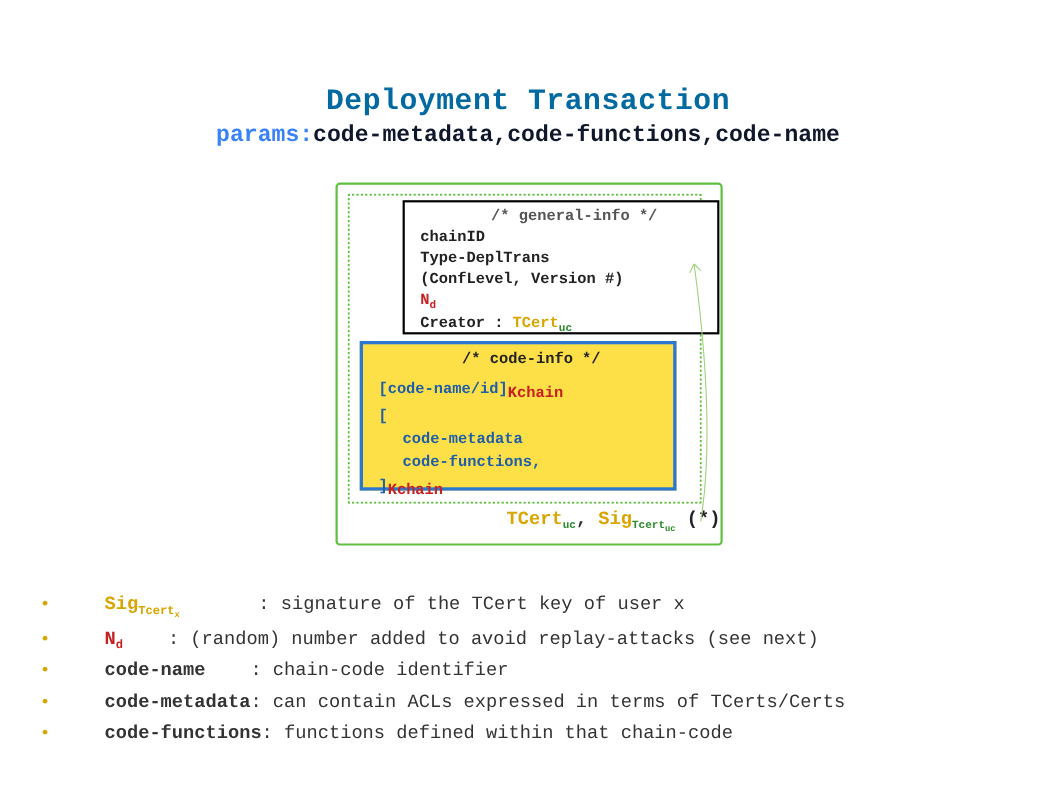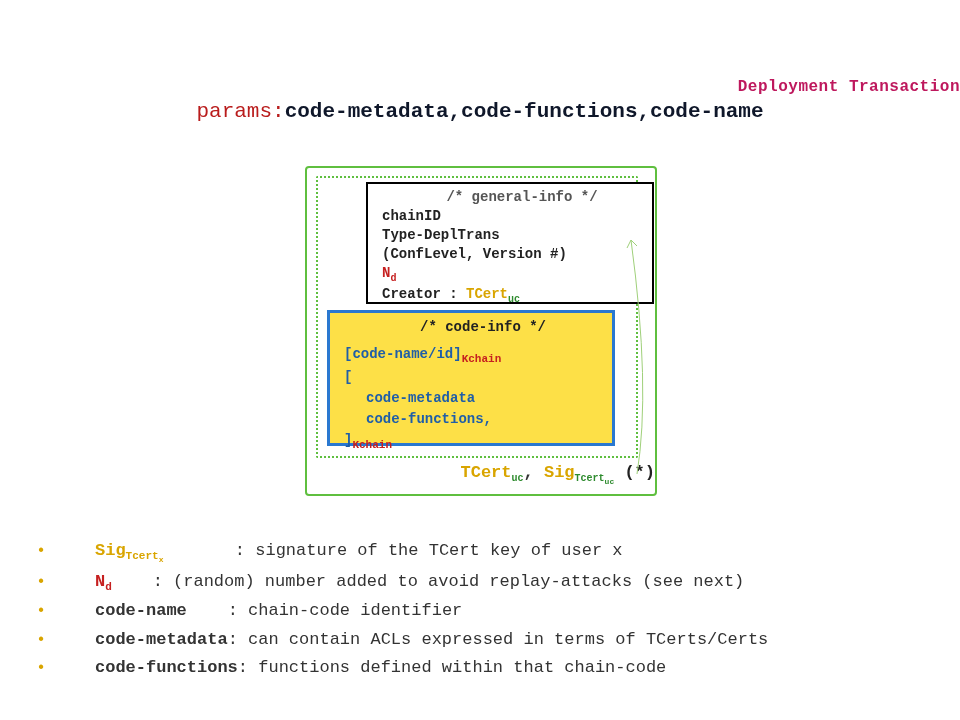--- a/index.html
+++ b/index.html
@@ -7,23 +7,23 @@
     padding: 0;
     width: 960px;
     height: 720px;
     background: #fff;
     font-family: "Courier New", Courier, monospace;
     font-size: 16px;
     color: #333;
   }
   .canvas { position: relative; width: 960px; height: 720px; }
   .title-block { position: absolute; left: 0; right: 0; top: 78px; text-align: center; }
-  .title-main { font-size: 16px; font-weight: bold; color: #be185d; letter-spacing: 0.5px; text-align: right; }
+  .title-main { font-size: 27px; font-weight: bold; color: #0369a1; letter-spacing: 0.5px; }
   .subtitle { font-size: 21px; margin-top: 4px; }
-  .params-label { color: #b91c1c; }
+  .params-label { color: #3b82f6; font-weight: bold; }
   .params-value { color: #0f172a; font-weight: bold; }
   .outer-box {
     position: absolute;
     left: 305px;
     top: 166px;
     width: 348px;
     height: 326px;
     border: 2px solid #5fbf3f;
     border-radius: 4px;
     background: #fff;
@@ -64,21 +64,21 @@
     font-size: 14px;
     line-height: 1.5;
   }
   .comment { color: #555; font-weight: bold; text-align: center; margin-left: 20px; }
   .gen-line { font-weight: bold; color: #222; }
   .nd { color: #c62020; font-weight: bold; }
   .nd-sub { color: #c62020; font-size: 10px; vertical-align: sub; font-weight: bold; }
   .tcert-yellow { color: #d9a500; font-weight: bold; }
   .tcert-sub-green { color: #2e8b2e; font-size: 10px; vertical-align: sub; font-weight: bold; }
   .code-line { color: #1f5ea8; font-weight: bold; }
-  .kchain-sub { color: #c62020; font-size: 11px; vertical-align: sub; font-weight: bold; }
+  .kchain-sub { color: #c62020; font-size: 14px; vertical-align: sub; font-weight: bold; }
   .sig-line {
     position: absolute;
     left: 0; right: 0;
     bottom: 8px;
     text-align: right;
     font-size: 17px;
     font-weight: bold;
   }
   .arrow {
     position: absolute;

